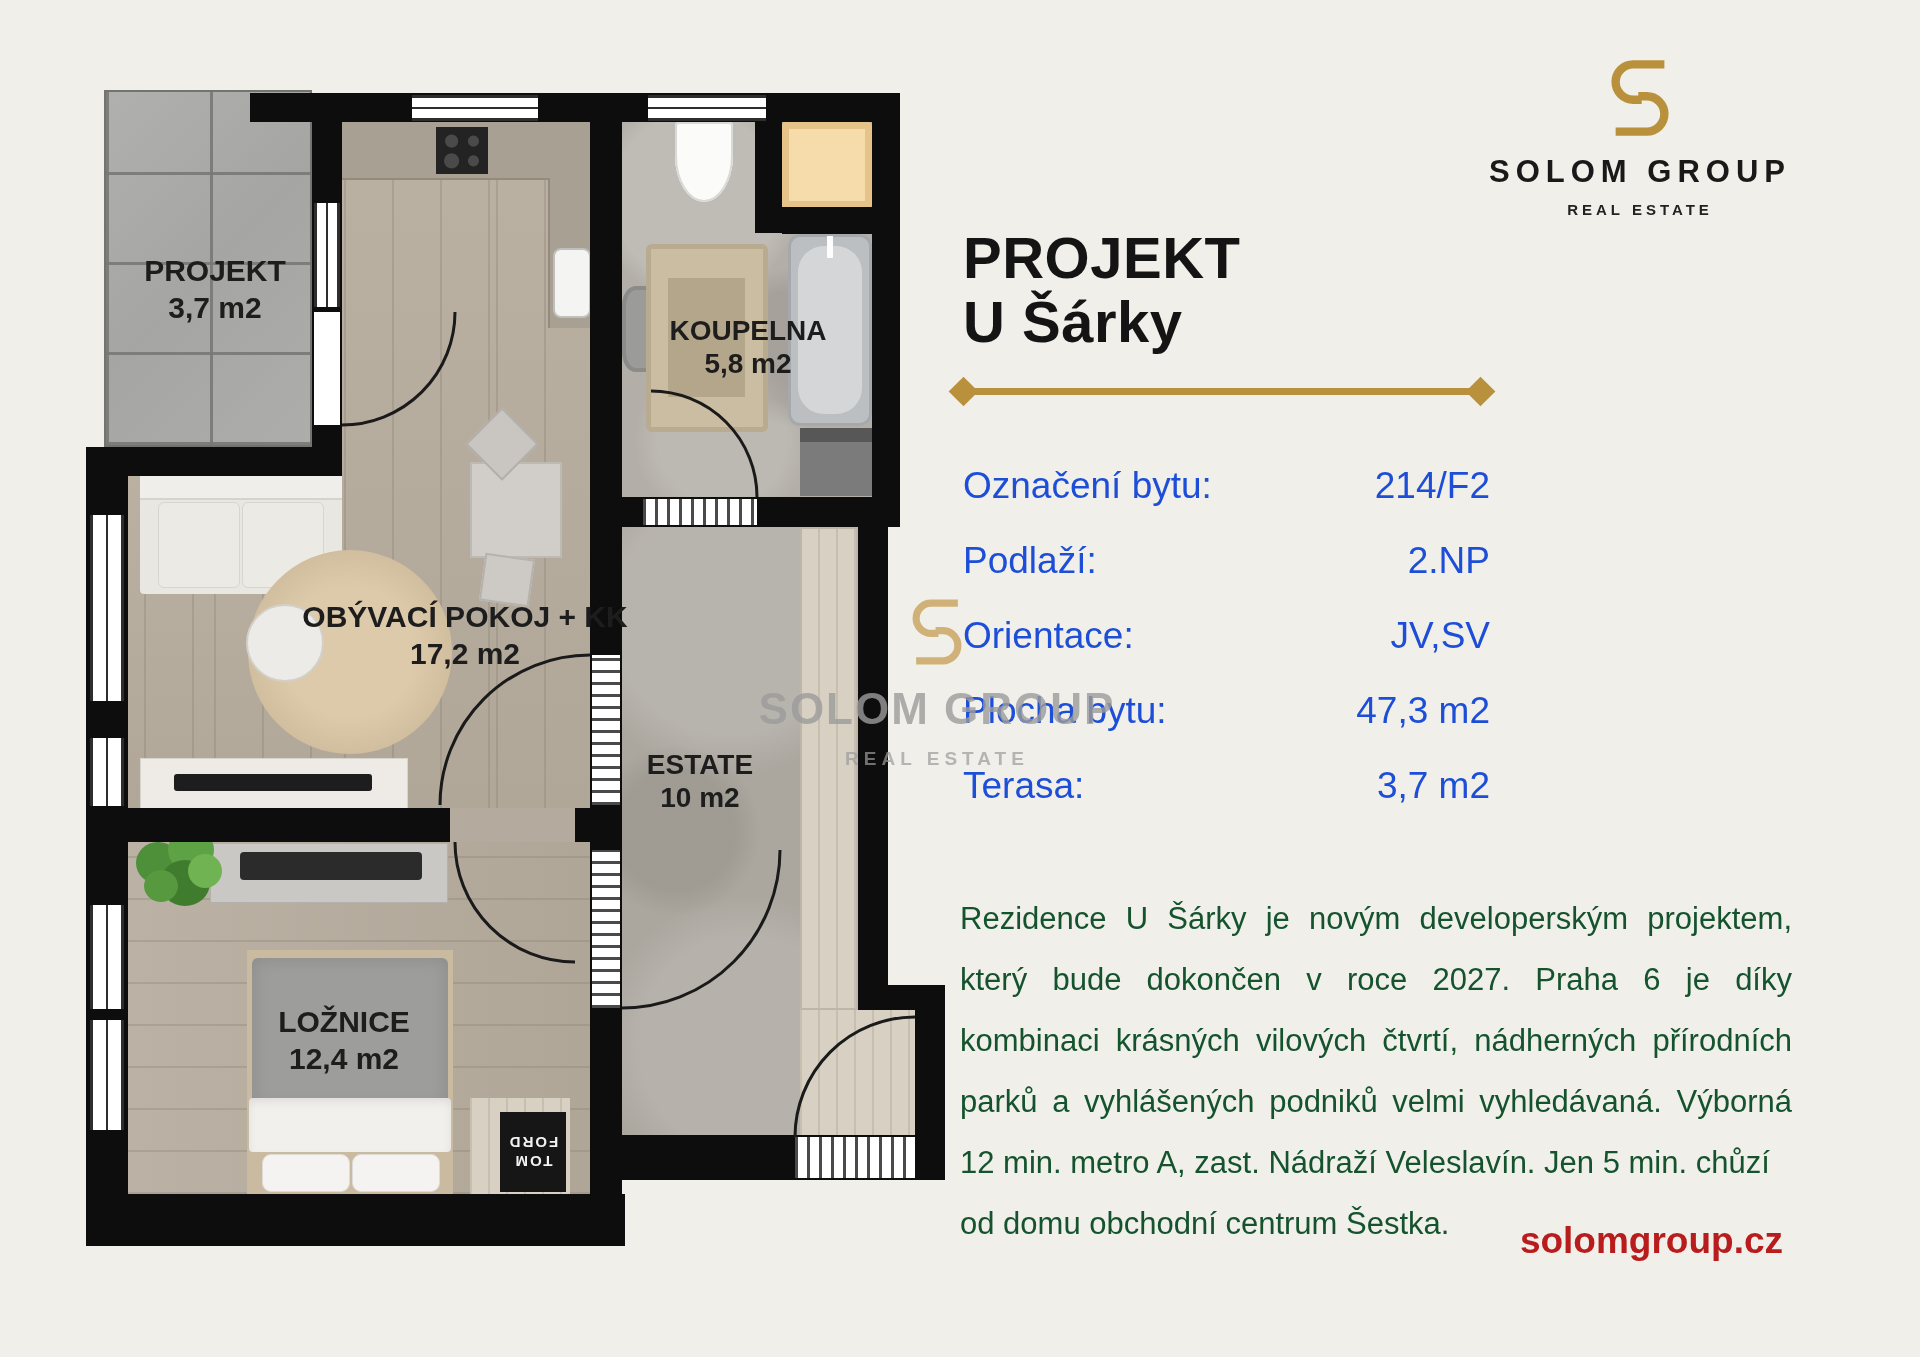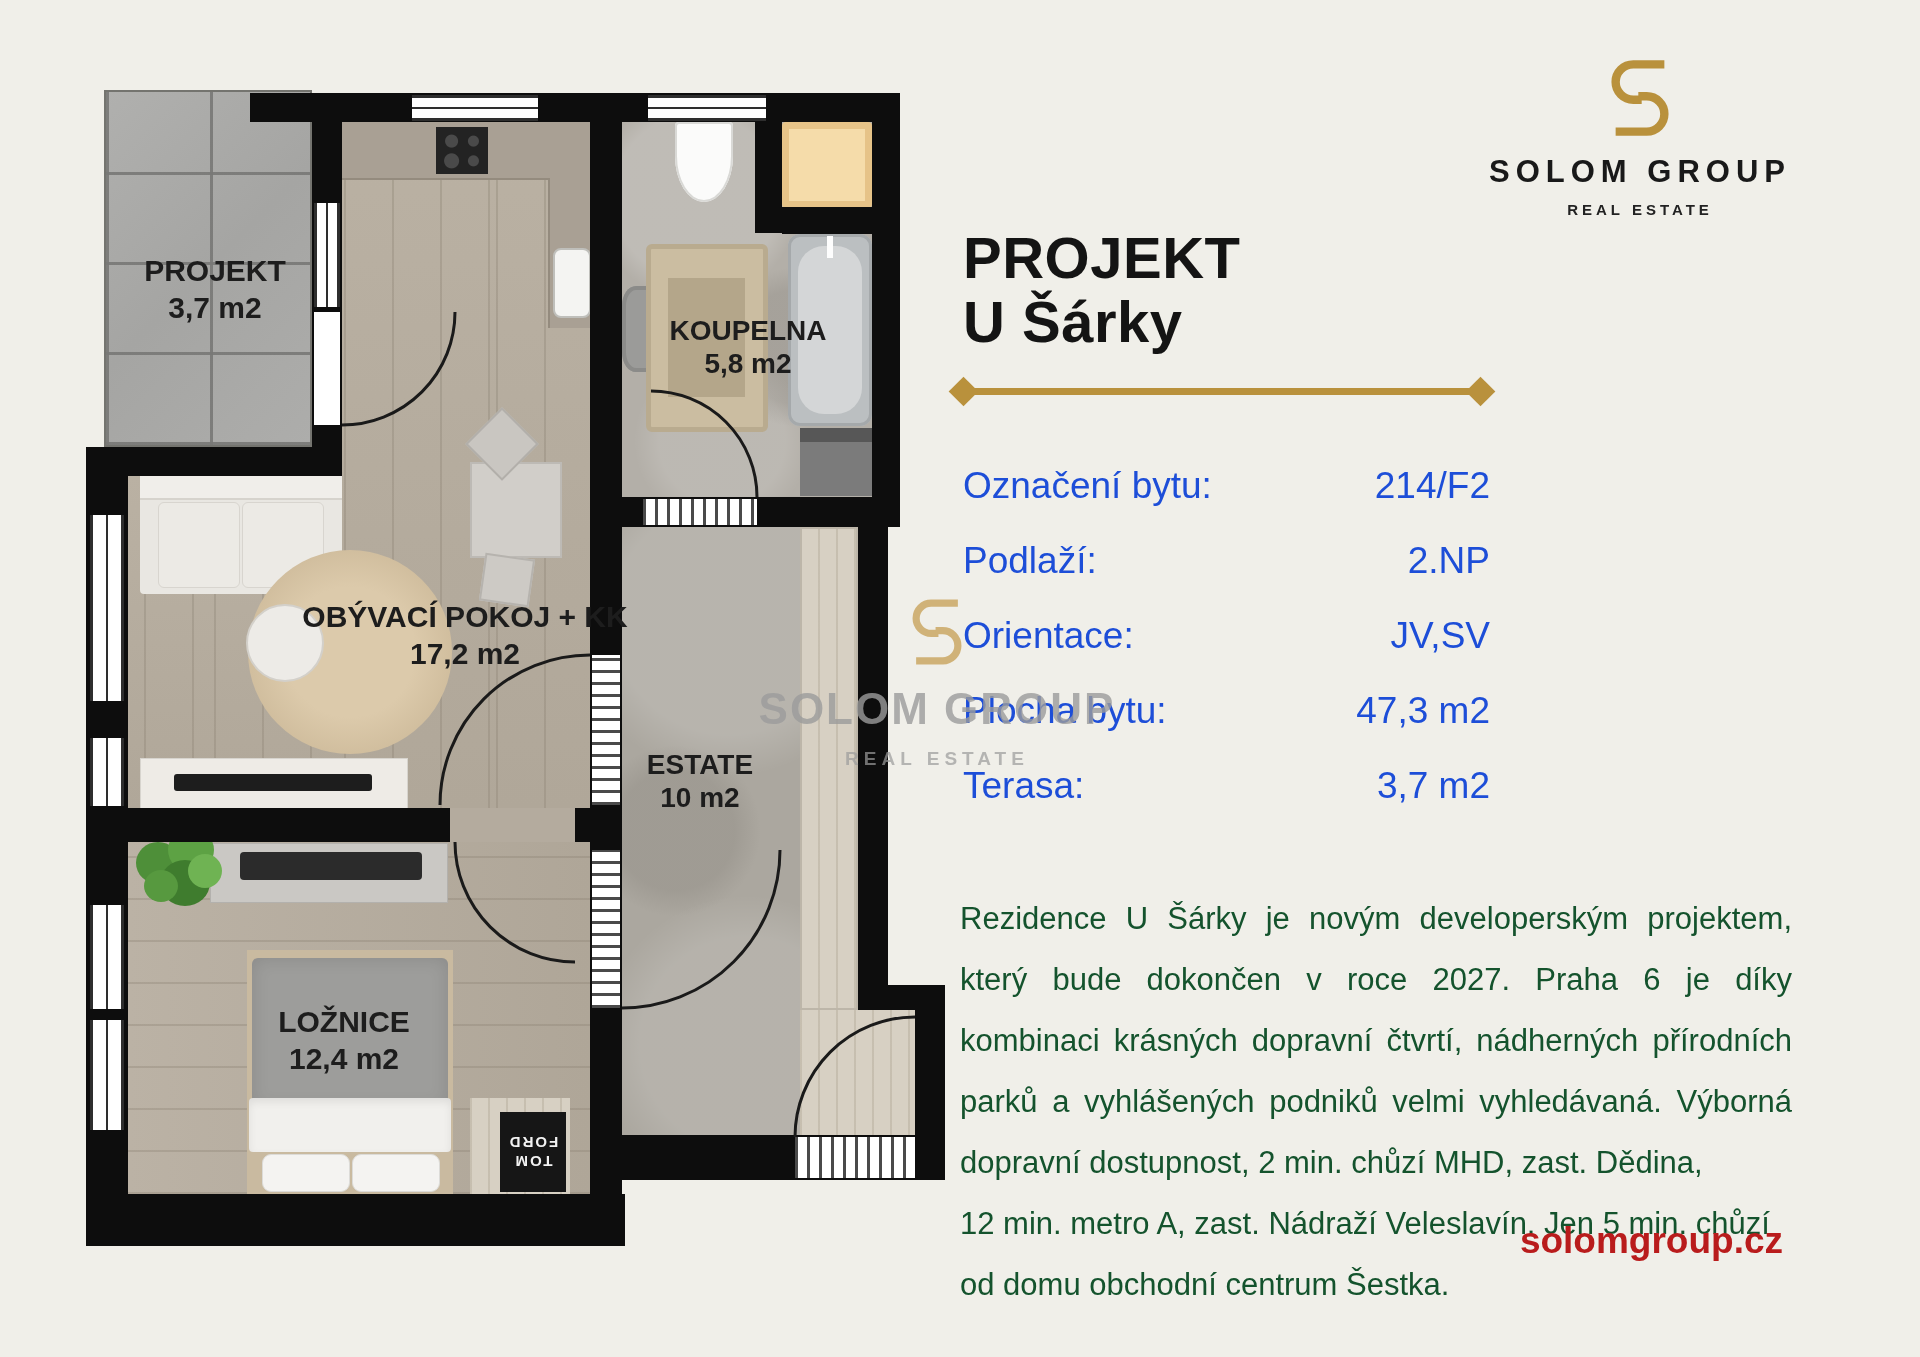--- a/index.html
+++ b/index.html
@@ -242,22 +242,21 @@
     </div>
     <div class="drow">
       <span>Terasa:</span>
       <span>3,7 m2</span>
     </div>
   </div>
 
   <div class="desc">
     <div class="j">Rezidence U Šárky je novým developerským projektem,</div>
     <div class="j">který bude dokončen v roce 2027. Praha 6 je díky</div>
-    <div class="j">kombinaci krásných dopravní čtvrtí, nádherných přírodních</div>
+    <div class="j">kombinaci krásných vilových čtvrtí, nádherných přírodních</div>
     <div class="j">parků a vyhlášených podniků velmi vyhledávaná. Výborná</div>
-    <div>dopravní dostupnost, 2 min. chůzí MHD, zast. Dědina,</div>
     <div>12 min. metro A, zast. Nádraží Veleslavín. Jen 5 min. chůzí</div>
     <div>od domu obchodní centrum Šestka.</div>
   </div>
 
   <div class="website">solomgroup.cz</div>
 
 </div>
 
 </body></html>

